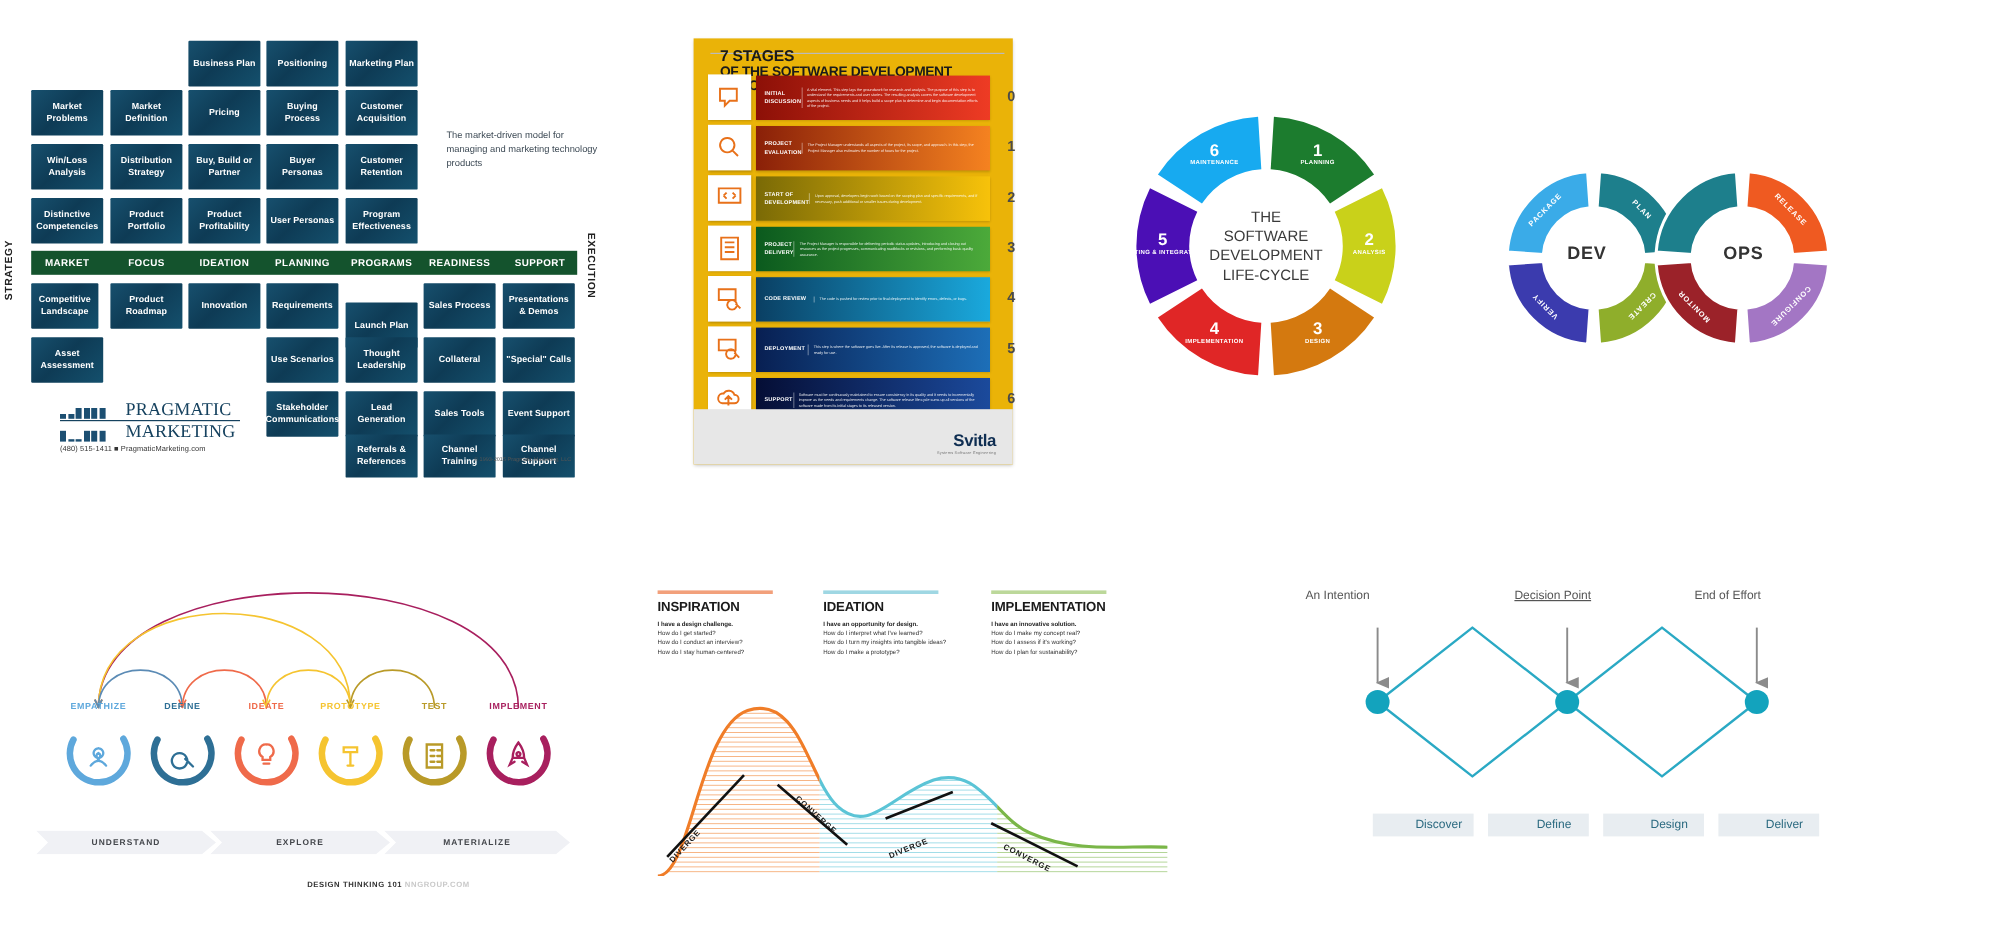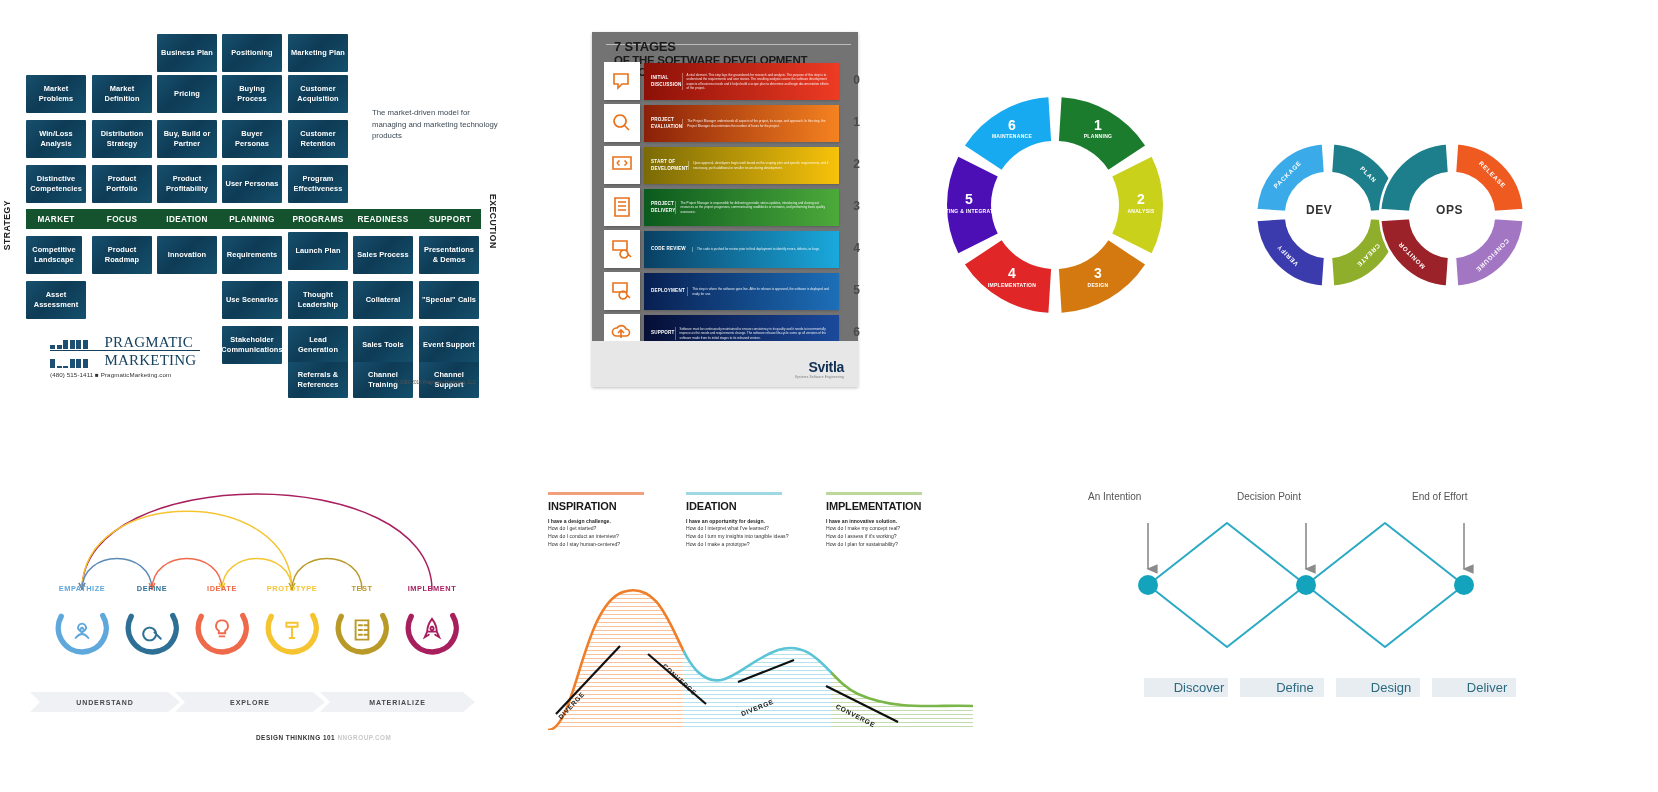--- a/index.html
+++ b/index.html
@@ -72,22 +72,22 @@
   .pm-blocks { display:flex; gap:1.5px; align-items:flex-end; }
   .pm-blk { width:5px; height:9px; background:#1c4f72; }
   .pm-blk.sm { height:4px; }
   .pm-blk.dash { height:2px; }
   .pm-word { font-family:"Liberation Serif", serif; font-size:15px; color:#16425f; letter-spacing:.2px; line-height:.95; }
   .pm-rule { height:1px; background:#16425f; margin:1px 0 2px 0; }
   .pm-contact { font-size:6.2px; color:#333; margin-top:3px; letter-spacing:.1px; }
   .pm-copy { position:absolute; left:395px; top:358px; font-size:4.6px; color:#555; }
 
   
-  #seven { left:592px; top:32px; width:266px; height:355px;
-           background:#737373; box-shadow:0 1px 3px rgba(0,0,0,.25); }
+  #seven { left:578px; top:32px; width:266px; height:355px;
+           background:#eab308; box-shadow:0 1px 3px rgba(0,0,0,.25); }
   .sv-head { position:absolute; left:22px; top:8px; width:238px; }
   .sv-h1 { font-family:"Liberation Sans Narrow","Liberation Sans",sans-serif;
            font-size:13px; font-weight:bold; color:#1a1a1a; letter-spacing:-.2px; line-height:1.0; }
   .sv-h2 { font-family:"Liberation Sans Narrow","Liberation Sans",sans-serif;
            font-size:11.5px; font-weight:bold; color:#1a1a1a; letter-spacing:-.3px; line-height:1.05; margin-top:1px;}
   .sv-rule { position:absolute; left:14px; top:12px; width:245px; height:1px; background:#bbb; }
   .sv-row { position:absolute; left:12px; height:40px; }
   .sv-icon {
     position:absolute; left:0; top:0; width:36px; height:38px; background:#fff;
     box-shadow:1px 1px 2px rgba(0,0,0,.22);
@@ -113,21 +113,21 @@
     border-radius:50%; background:#fff;
     display:flex; flex-direction:column; align-items:center; justify-content:center;
     text-align:center; line-height:1.28; font-size:12.5px; color:#3a3a3a; z-index:5;
   }
   .sdlc-lbl { position:absolute; text-align:center; color:#fff; z-index:6; width:70px; }
   .sdlc-lbl .n { font-size:14px; font-weight:bold; line-height:1.05; }
   .sdlc-lbl .t { font-size:5px; font-weight:bold; letter-spacing:.3px; line-height:1.2; margin-top:1px;}
 
   
   #devops { left:1240px; top:125px; width:300px; height:180px; }
-  .do-center { position:absolute; font-size:12px; font-weight:bold; color:#333; letter-spacing:.6px; }
+  .do-center { position:absolute; font-size:15px; font-weight:bold; color:#333; letter-spacing:.6px; }
 
   
   #dt { left:20px; top:480px; width:450px; height:290px; }
   .dt-stage-label {
     position:absolute; font-size:7.4px; font-weight:bold; letter-spacing:.55px;
     text-align:center; width:76px; top:104px;
   }
   .dt-circle { position:absolute; top:118px; width:64px; height:64px; }
   .dt-phasebar { position:absolute; top:212px; height:20px; background:#f0f1f5;
                  display:flex; align-items:center; justify-content:center; }
@@ -144,21 +144,21 @@
   .iii-q { font-size:5.1px; color:#333; line-height:1.55; }
   .iii-wave { position:absolute; left:0; top:62px; width:425px; height:176px; }
   .iii-arrow-lbl { position:absolute; font-size:6.6px; font-weight:bold; letter-spacing:.7px; color:#1a1a1a; }
 
   
   #dd { left:1070px; top:485px; width:470px; height:240px; }
   .dd-top-lbl { position:absolute; top:6px; font-size:10px; color:#555; }
   .dd-btn {
     position:absolute; top:193px; width:84px; height:19px; background:#e8edf1;
     display:flex; align-items:center; justify-content:center;
-    font-size:13px; color:#2b6a80;padding-left:26px;
+    font-size:10px; color:#2b6a80;padding-left:26px;
   }
 </style>
 </head>
 <body>
 
 <div class="panel" id="pm">
   <div class="pm-grid">
 
     <div class="pm-side" id="pm-strategy">STRATEGY</div>
     <div class="pm-side" id="pm-execution">EXECUTION</div>
@@ -192,21 +192,21 @@
       <span style="left:196px;width:60px">PLANNING</span>
       <span style="left:262px;width:60px">PROGRAMS</span>
       <span style="left:327px;width:60px">READINESS</span>
       <span style="left:393px;width:62px">SUPPORT</span>
     </div>
 
     <div class="pm-box" style="left:26px;top:214px;width:56px;height:38px">Competitive Landscape</div>
     <div class="pm-box" style="left:92px;top:214px;width:60px;height:38px">Product Roadmap</div>
     <div class="pm-box" style="left:157px;top:214px;width:60px;height:38px">Innovation</div>
     <div class="pm-box" style="left:222px;top:214px;width:60px;height:38px">Requirements</div>
-    <div class="pm-box" style="left:288px;top:210px;width:60px;height:38px">Launch Plan</div>
+    <div class="pm-box" style="left:288px;top:230px;width:60px;height:38px">Launch Plan</div>
     <div class="pm-box" style="left:353px;top:214px;width:60px;height:38px">Sales Process</div>
     <div class="pm-box" style="left:419px;top:214px;width:60px;height:38px">Presentations &amp; Demos</div>
 
     <div class="pm-box" style="left:26px;top:259px;width:60px;height:38px">Asset Assessment</div>
     <div class="pm-box" style="left:222px;top:259px;width:60px;height:38px">Use Scenarios</div>
     <div class="pm-box" style="left:288px;top:259px;width:60px;height:38px">Thought Leadership</div>
     <div class="pm-box" style="left:353px;top:259px;width:60px;height:38px">Collateral</div>
     <div class="pm-box" style="left:419px;top:259px;width:60px;height:38px">"Special" Calls</div>
 
     <div class="pm-box" style="left:222px;top:304px;width:60px;height:38px">Stakeholder Communications</div>
@@ -356,20 +356,26 @@
   <svg width="250" height="250" viewBox="0 0 250 250">
     <g id="sdlc-segs">
         <path d="M131.59324226976454,17.20144177043838 A108,108 0 0,1 215.05966878325415,65.39080558629772 L178.36869261229876,89.67603294002828 A64,64 0 0,0 128.90710653023083,61.11937290100052 Z" fill="#1c7c2e"></path>
         <path d="M221.65291105301873,76.81063618414066 A108,108 0 0,1 221.65291105301873,173.18936381585934 L182.2757991425296,153.55666003902775 A64,64 0 0,0 182.2757991425296,96.44333996097224 Z" fill="#c9d11a"></path>
         <path d="M215.05966878325415,184.60919441370228 A108,108 0 0,1 131.59324226976454,232.79855822956162 L128.90710653023083,188.88062709899947 A64,64 0 0,0 178.36869261229876,160.32396705997172 Z" fill="#d4790f"></path>
         <path d="M118.40675773023544,232.79855822956162 A108,108 0 0,1 34.94033121674585,184.60919441370228 L71.63130738770124,160.32396705997172 A64,64 0 0,0 121.09289346976915,188.88062709899947 Z" fill="#e02626"></path>
         <path d="M28.3470889469813,173.18936381585937 A108,108 0 0,1 28.347088946981287,76.81063618414066 L67.7242008574704,96.44333996097224 A64,64 0 0,0 67.72420085747041,153.55666003902778 Z" fill="#4b0fb5"></path>
         <path d="M34.94033121674586,65.39080558629769 A108,108 0 0,1 118.40675773023537,17.20144177043838 L121.09289346976911,61.11937290100052 A64,64 0 0,0 71.63130738770124,89.67603294002825 Z" fill="#17aaf0"></path>
       </g>
   </svg>
+  <div class="sdlc-center">
+    <div>THE</div>
+    <div>SOFTWARE</div>
+    <div>DEVELOPMENT</div>
+    <div>LIFE-CYCLE</div>
+  </div>
   <div id="sdlc-labels">
       <div class="sdlc-lbl" style="left: 133px; top: 37.5218px;">
         <div class="n">1</div>
         <div class="t">PLANNING</div>
       </div>
       <div class="sdlc-lbl" style="left: 176px; top: 112px;">
         <div class="n">2</div>
         <div class="t">ANALYSIS</div>
       </div>
       <div class="sdlc-lbl" style="left: 133px; top: 186.478px;">
@@ -577,21 +583,21 @@
         <path d="M78,38 L78,84" fill="none" stroke="#8b8b8b" stroke-width="1.6" marker-end="url(#ddArrow)"></path>
         <circle cx="78" cy="100" r="10" fill="#13a3bd"></circle>
         <path d="M236,38 L236,84" fill="none" stroke="#8b8b8b" stroke-width="1.6" marker-end="url(#ddArrow)"></path>
         <circle cx="236" cy="100" r="10" fill="#13a3bd"></circle>
         <path d="M394,38 L394,84" fill="none" stroke="#8b8b8b" stroke-width="1.6" marker-end="url(#ddArrow)"></path>
         <circle cx="394" cy="100" r="10" fill="#13a3bd"></circle>
       </g>
   </svg>
   <div id="dd-labels">
       <div class="dd-top-lbl" style="left: 18px;">An Intention</div>
-      <div class="dd-top-lbl" style="left: 167px;">Decision Point</div>
+      <div class="dd-top-lbl" style="left: 192px; text-decoration: underline;">Decision Point</div>
       <div class="dd-top-lbl" style="left: 342px;">End of Effort</div>
     </div>
   <div id="dd-buttons">
       <div class="dd-btn" style="left: 74px;">Discover</div>
       <div class="dd-btn" style="left: 170px;">Define</div>
       <div class="dd-btn" style="left: 266px;">Design</div>
       <div class="dd-btn" style="left: 362px;">Deliver</div>
     </div>
 </div>
 

